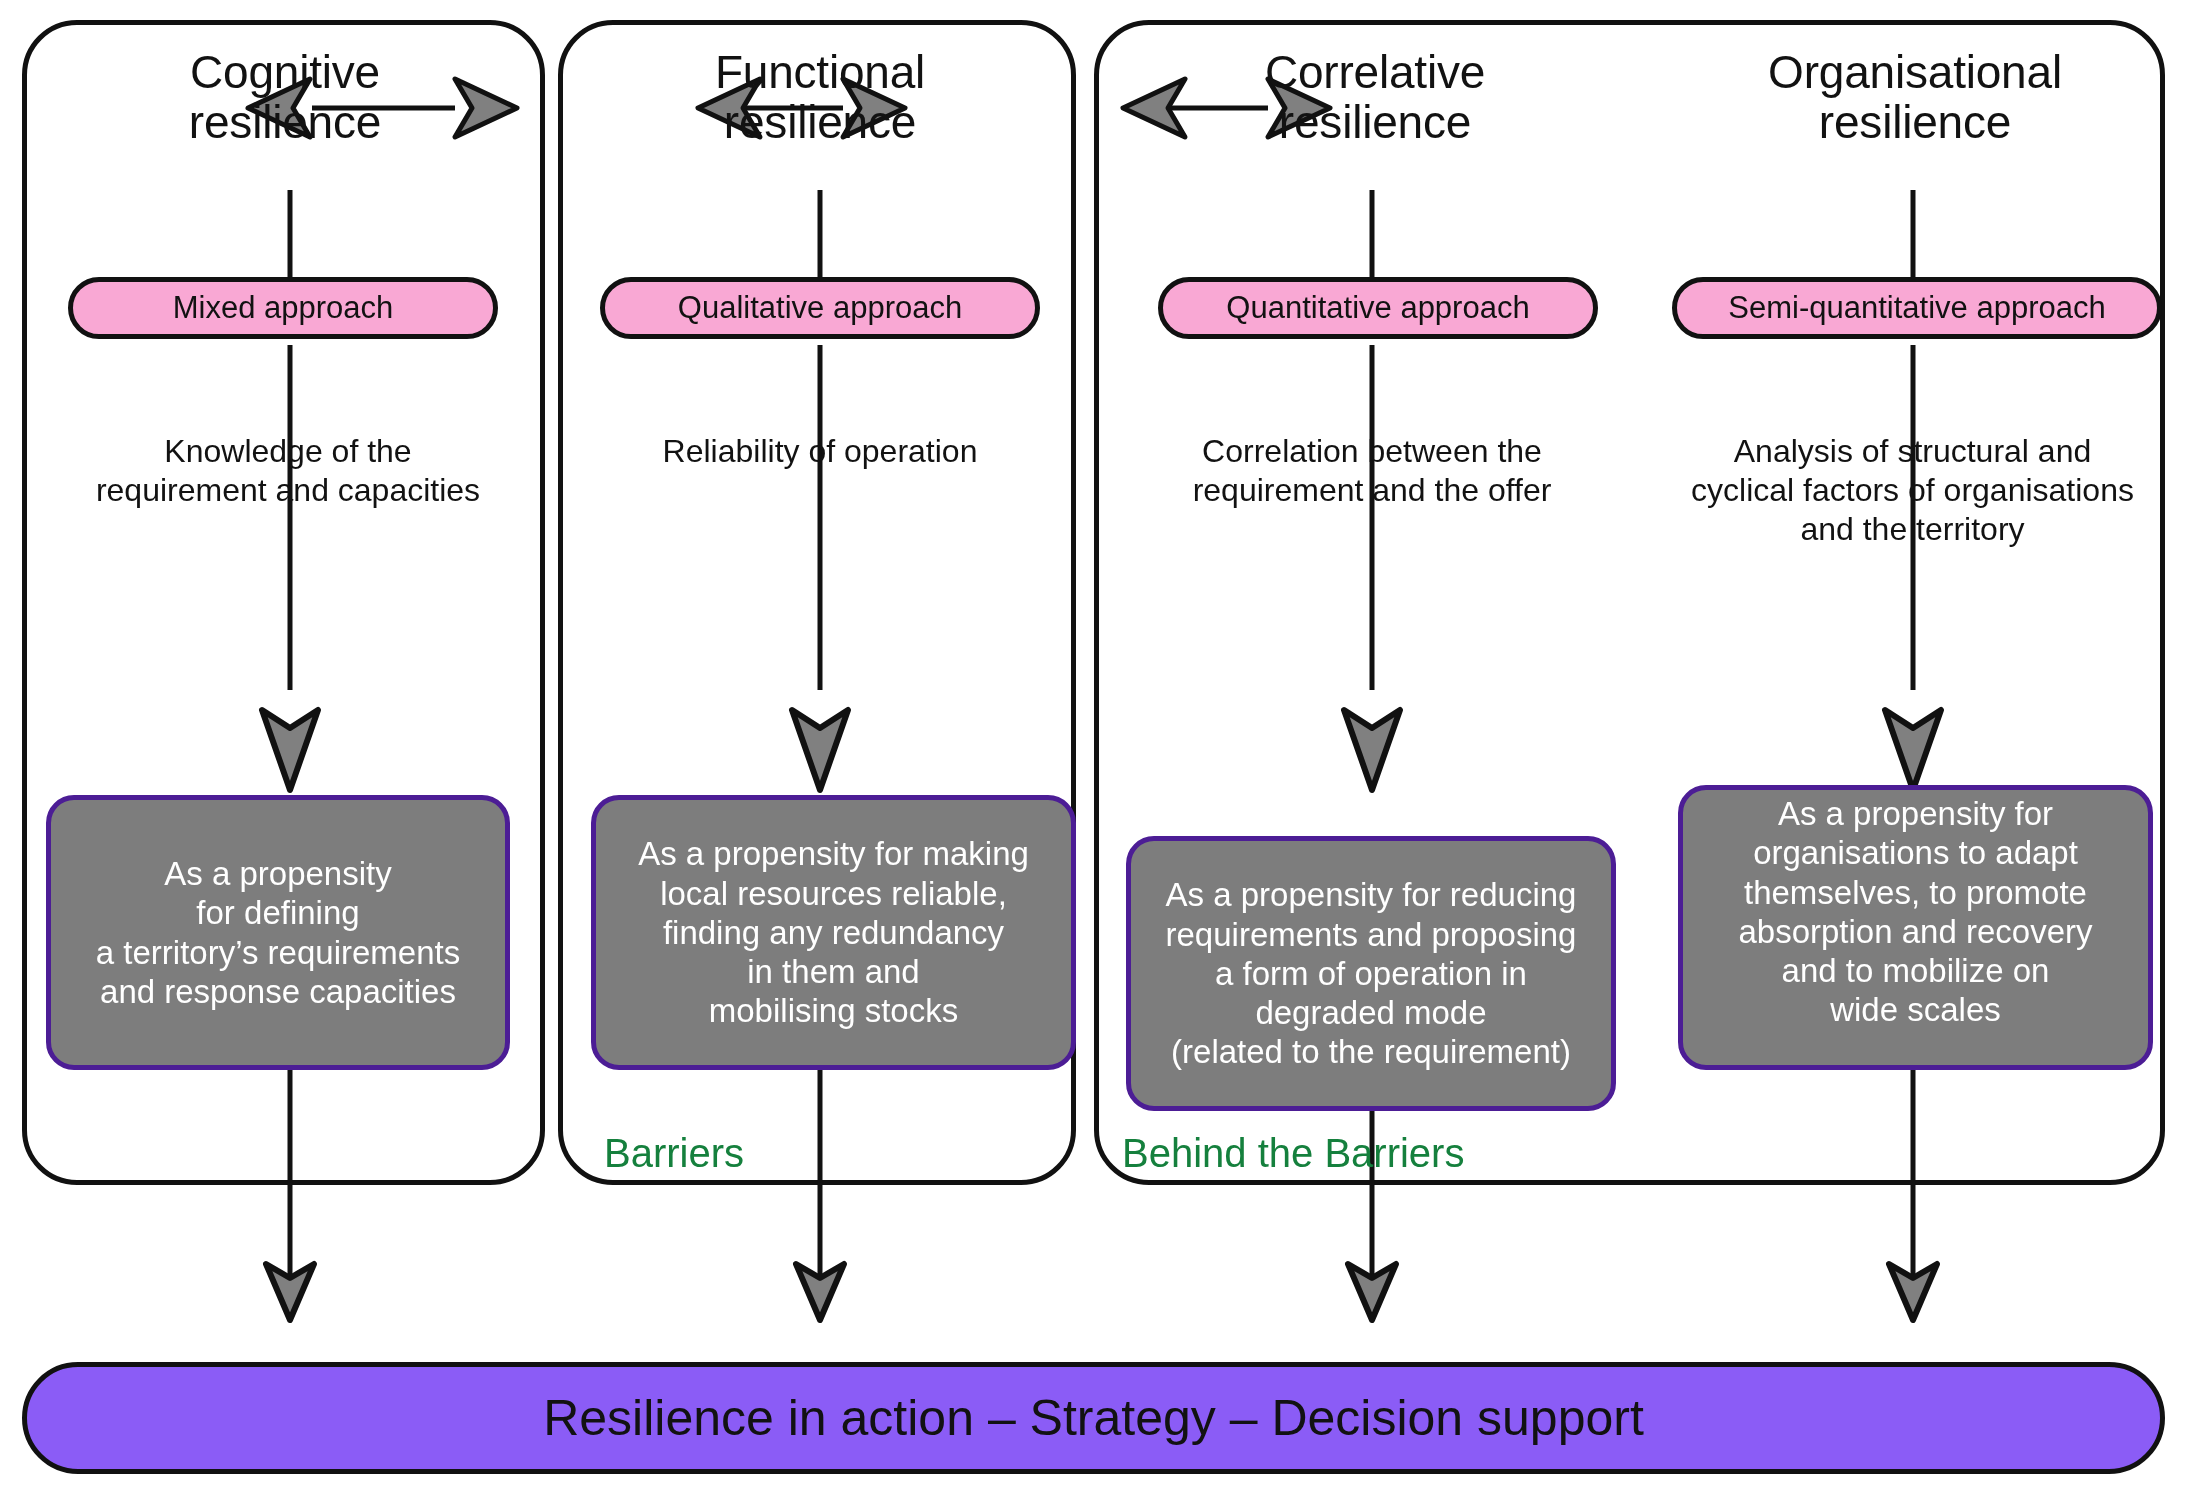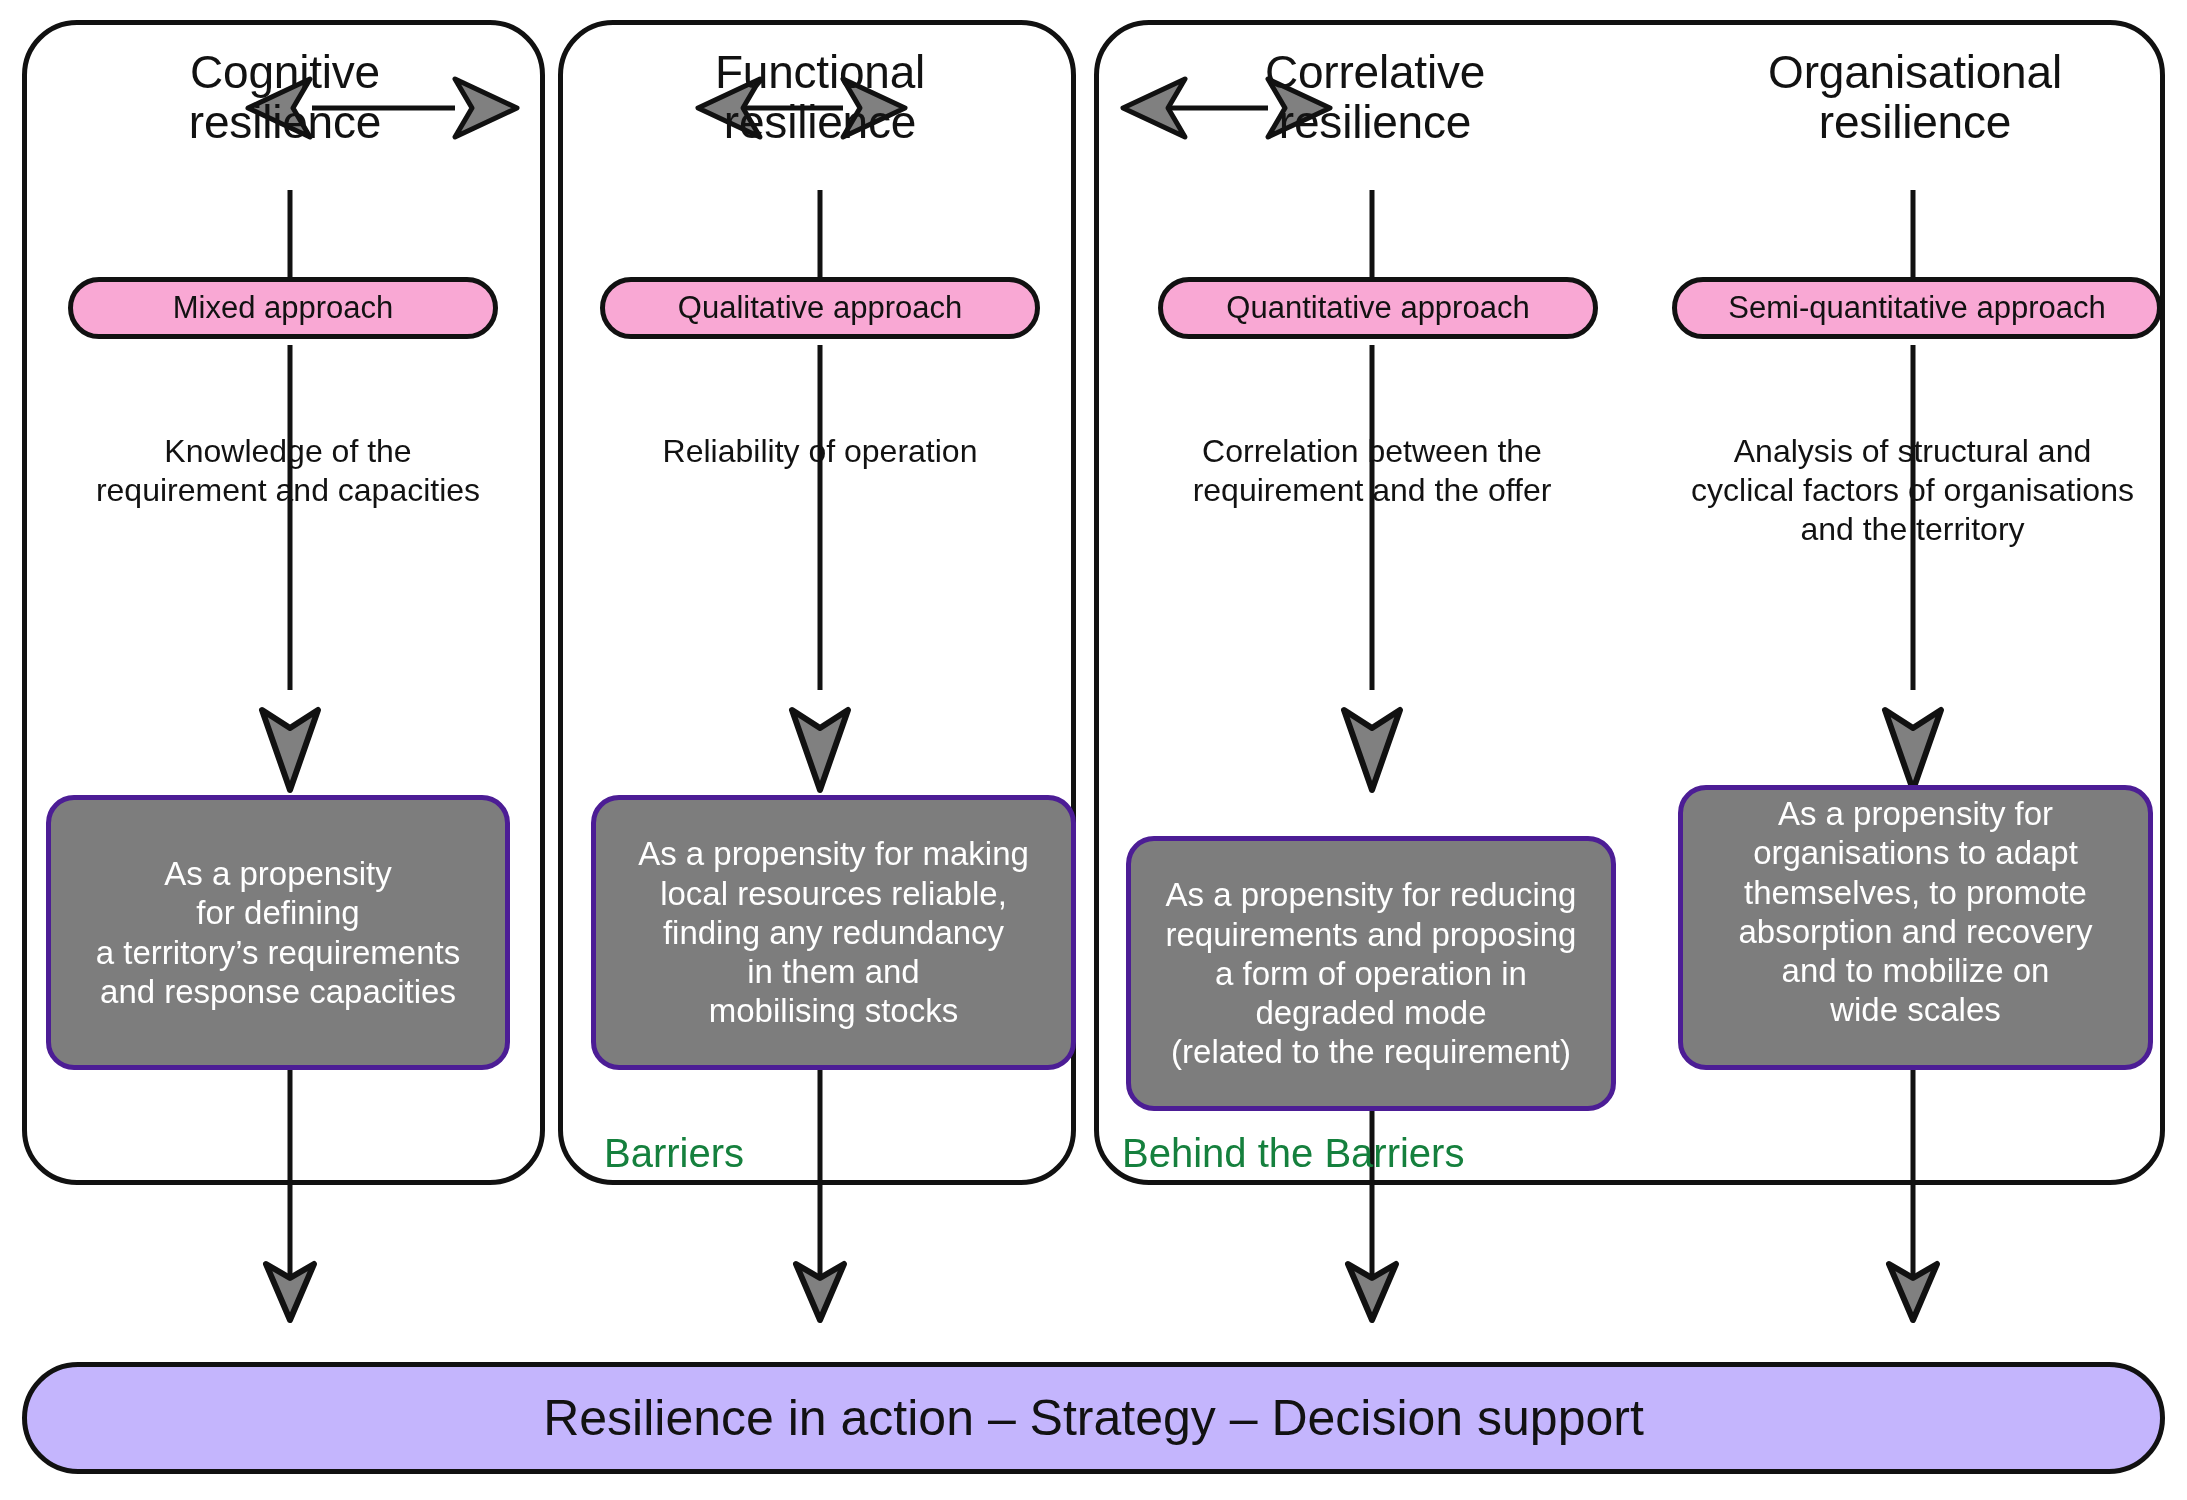--- a/index.html
+++ b/index.html
@@ -77,21 +77,21 @@
     font-size:40px;
     color:#15803d;
     white-space:nowrap;
   }
 
   
   .banner{
     position:absolute;
     border:5px solid #111111;
     border-radius:60px;
-    background:#c4b5fd;
+    background:#8b5cf6;
     box-sizing:border-box;
     display:flex;align-items:center;justify-content:center;
     font-size:50px;
     color:#121212;
     white-space:nowrap;
   }
 </style>
 </head>
 <body>
 

